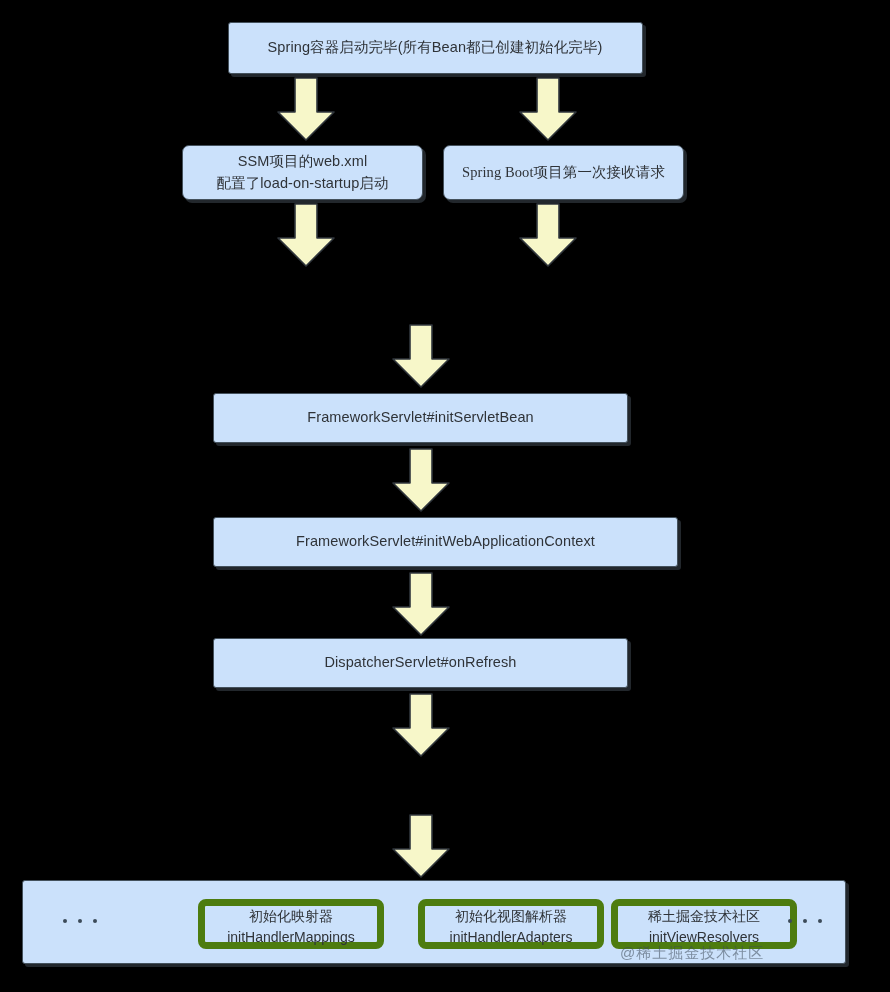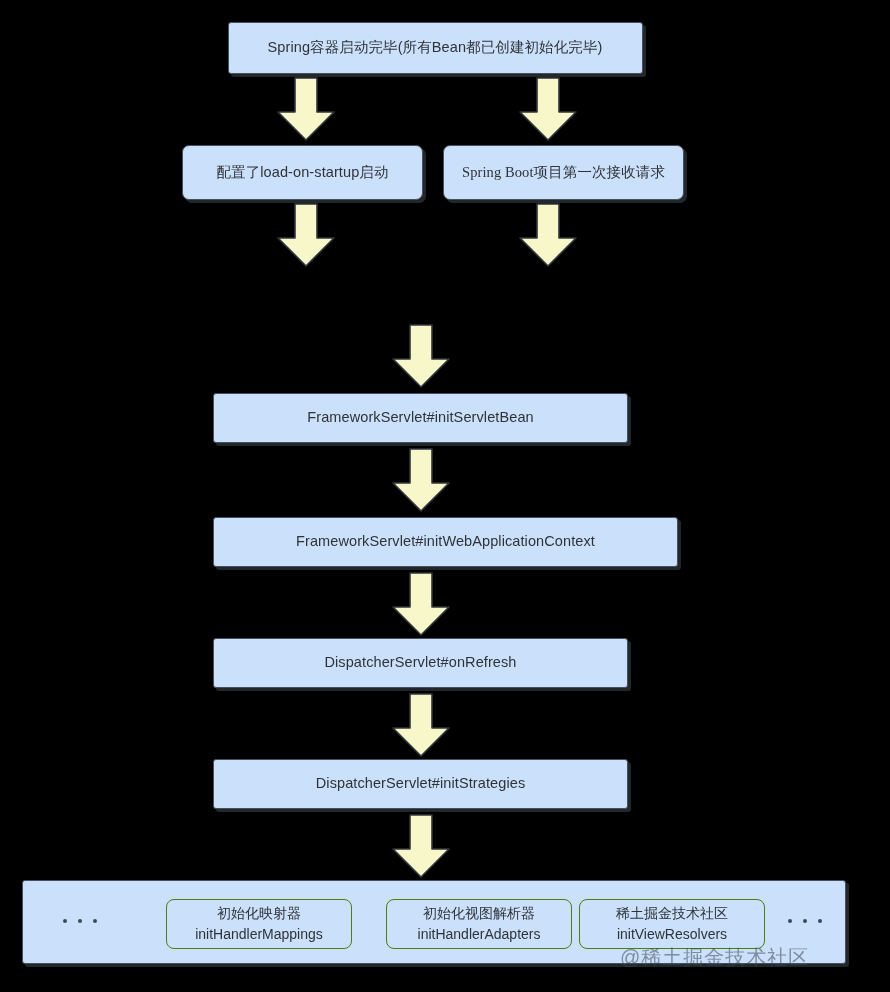--- a/index.html
+++ b/index.html
@@ -58,29 +58,30 @@
     background: #cbe1fb;
     border: 1px solid #44515c;
     border-radius: 3px;
     box-shadow: 3px 3px 0 rgba(40,46,52,0.85);
   }
 
   .subnode {
     position: absolute;
     box-sizing: border-box;
     background: #cbe1fb;
-    border: 1px solid #4d7c0f;
+    border: 7px solid #4d7c0f;
     border-radius: 8px;
     display: flex;
-    align-items: center;
+    align-items: flex-start;
     justify-content: center;
     text-align: center;
     color: #2f3338;
     font-size: 14px;
     line-height: 1.5;
+    margin-left: 32px;
   }
 
   .dots {
     position: absolute;
     display: flex;
     gap: 11px;
     align-items: center;
   }
   .dots i {
     display: block;
@@ -95,21 +96,21 @@
     position: absolute;
   }
   .arrow svg {
     display: block;
     overflow: visible;
   }
 
   .watermark {
     position: absolute;
     color: rgba(60,72,86,0.55);
-    font-size: 20px;
+    font-size: 15px;
     letter-spacing: 1px;
     white-space: nowrap;
     user-select: none;
   }
 </style>
 </head>
 <body>
 
 <div id="canvas">
 
@@ -124,20 +125,21 @@
   </div>
 
   <div class="arrow" style="left:517px; top:78px; width:62px; height:64px;">
     <svg width="62" height="64" viewBox="0 0 62 64">
       <polygon points="20,0 42,0 42,34 59,34 31,62 3,34 20,34" fill="#f7f7c9" stroke="#30363c" stroke-width="1.6" stroke-linejoin="round"></polygon>
     </svg>
   </div>
 
   <div class="node rounded" style="left:182px; top:145px; width:241px; height:55px;">
     <span class="lines">
+      <span class="l">SSM项目的web.xml</span>
       <span class="l">配置了load-on-startup启动</span>
     </span>
   </div>
 
   <div class="node rounded" style="left:443px; top:145px; width:241px; height:55px;font-family:Liberation Serif, serif;">
     <span class="lines">Spring Boot项目第一次接收请求</span>
   </div>
 
   <div class="arrow" style="left:275px; top:204px; width:62px; height:64px;">
     <svg width="62" height="64" viewBox="0 0 62 64">
@@ -181,23 +183,20 @@
   <div class="node" style="left:213px; top:638px; width:415px; height:50px;">
     <span class="lines">DispatcherServlet#onRefresh</span>
   </div>
 
   <div class="arrow" style="left:390px; top:694px; width:62px; height:64px;">
     <svg width="62" height="64" viewBox="0 0 62 64">
       <polygon points="20,0 42,0 42,34 59,34 31,62 3,34 20,34" fill="#f7f7c9" stroke="#30363c" stroke-width="1.6" stroke-linejoin="round"></polygon>
     </svg>
   </div>
 
-  <div class="node" style="left:213px; top:759px; width:415px; height:50px;">
-    <span class="lines">DispatcherServlet#initStrategies</span>
-  </div>
 
   <div class="arrow" style="left:390px; top:815px; width:62px; height:64px;">
     <svg width="62" height="64" viewBox="0 0 62 64">
       <polygon points="20,0 42,0 42,34 59,34 31,62 3,34 20,34" fill="#f7f7c9" stroke="#30363c" stroke-width="1.6" stroke-linejoin="round"></polygon>
     </svg>
   </div>
 
   <div class="band" style="left:22px; top:880px; width:824px; height:84px;">
 
     <div class="dots" style="left:40px; top:38px;">

